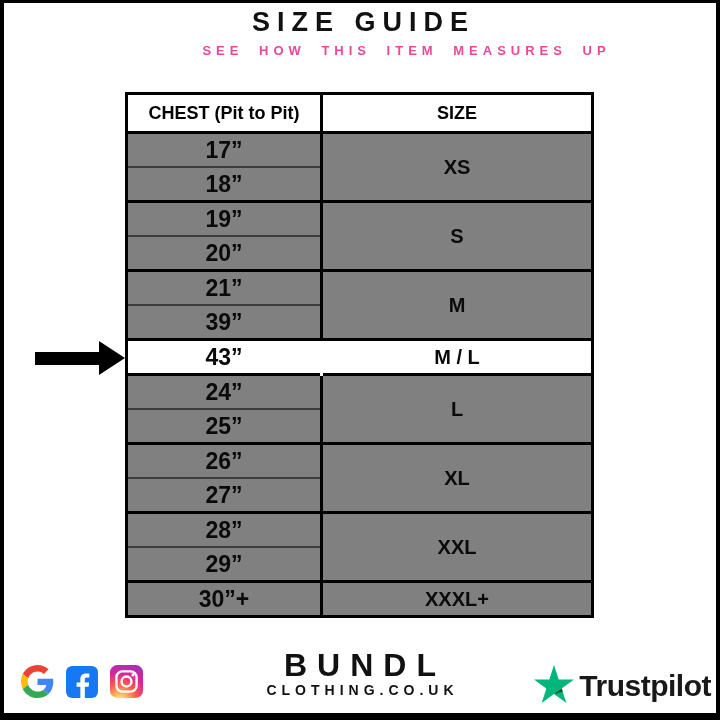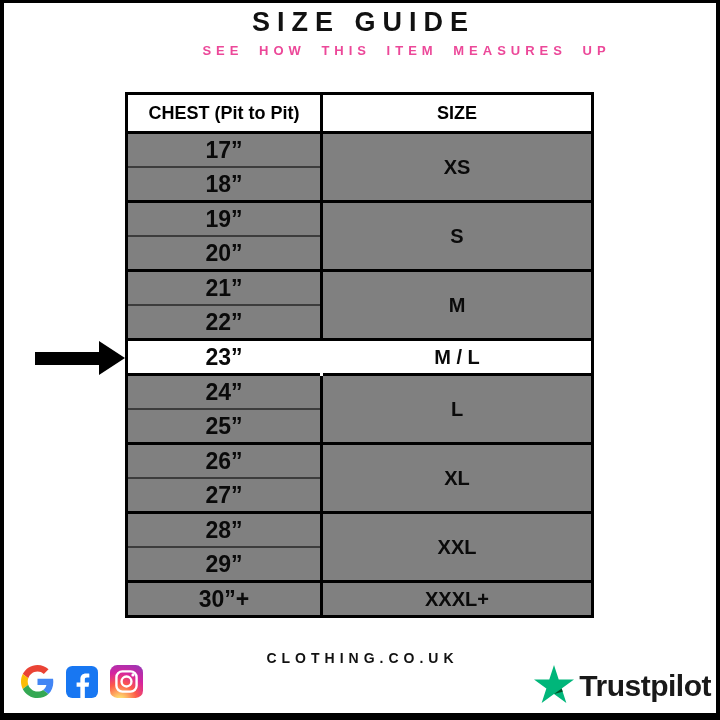--- a/index.html
+++ b/index.html
@@ -113,24 +113,24 @@
             <td class="size" rowspan="2">S</td>
           </tr>
           <tr class="">
             <td class="chest">20”</td>
           </tr>
           <tr class="group-start">
             <td class="chest">21”</td>
             <td class="size" rowspan="2">M</td>
           </tr>
           <tr class="">
-            <td class="chest">22”</td>
+            <td class="chest">39”</td>
           </tr>
           <tr class="hl group-start">
-            <td class="chest">23”</td>
+            <td class="chest">43”</td>
             <td class="size" rowspan="1">M / L</td>
           </tr>
           <tr class="group-start">
             <td class="chest">24”</td>
             <td class="size" rowspan="2">L</td>
           </tr>
           <tr class="">
             <td class="chest">25”</td>
           </tr>
           <tr class="group-start">
@@ -186,20 +186,21 @@
         </defs>
         <rect width="36" height="36" rx="8" fill="url(#igGrad)"></rect>
         <rect x="7" y="7" width="22" height="22" rx="6.5" fill="none" stroke="#fff" stroke-width="2.6"></rect>
         <circle cx="18" cy="18" r="5.4" fill="none" stroke="#fff" stroke-width="2.6"></circle>
         <circle cx="25" cy="10.8" r="1.7" fill="#fff"></circle>
       </svg>
     </span>
   </div>
 
   <div class="brand">
+    <div class="brand-name">BUNDL</div>
     <div class="brand-domain">CLOTHING.CO.UK</div>
   </div>
 
   <div class="trustpilot">
     <span>
       <svg width="40" height="40" viewBox="0 0 126 120">
         <path d="M126 45.9H77.9L63 0 48.1 45.9 0 45.8l39 28.3-14.9 45.8L63 91.6l38.9 28.3-14.8-45.8z" fill="#00B67A"></path>
         <path d="M90.6 84.1l-3.3-10.3L63 91.6z" fill="#005128"></path>
       </svg>
     </span>

